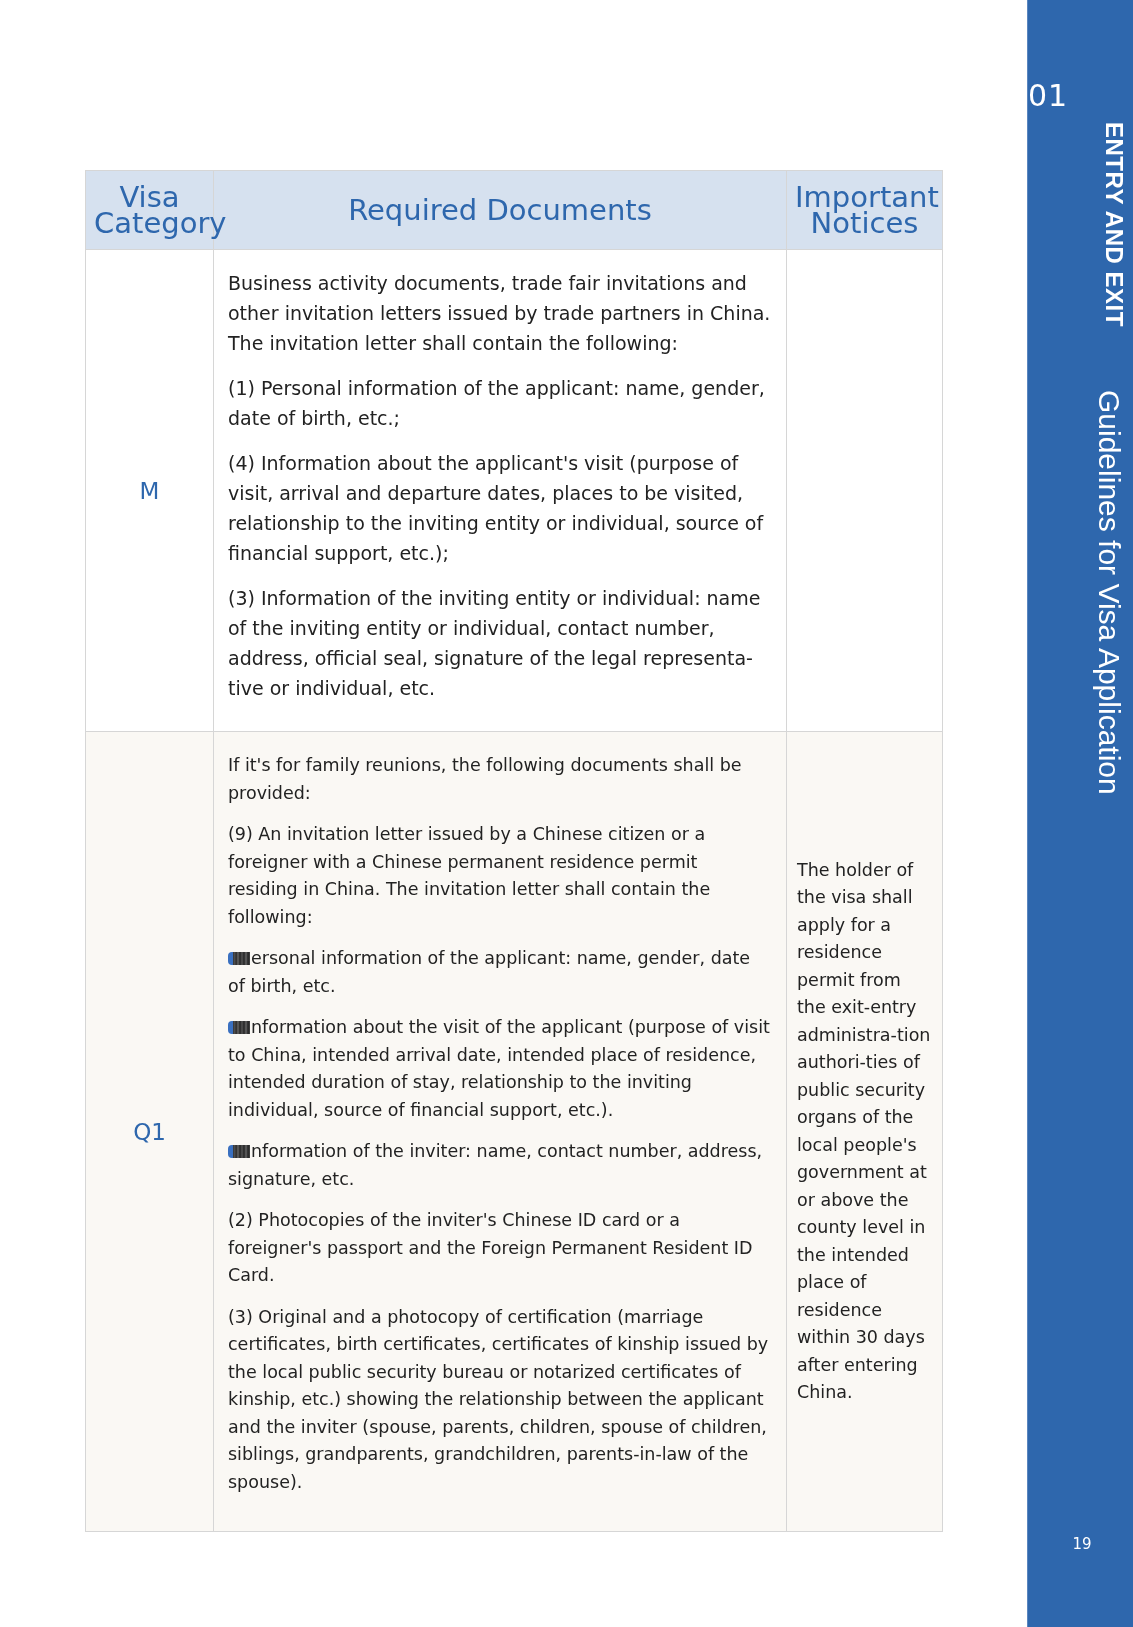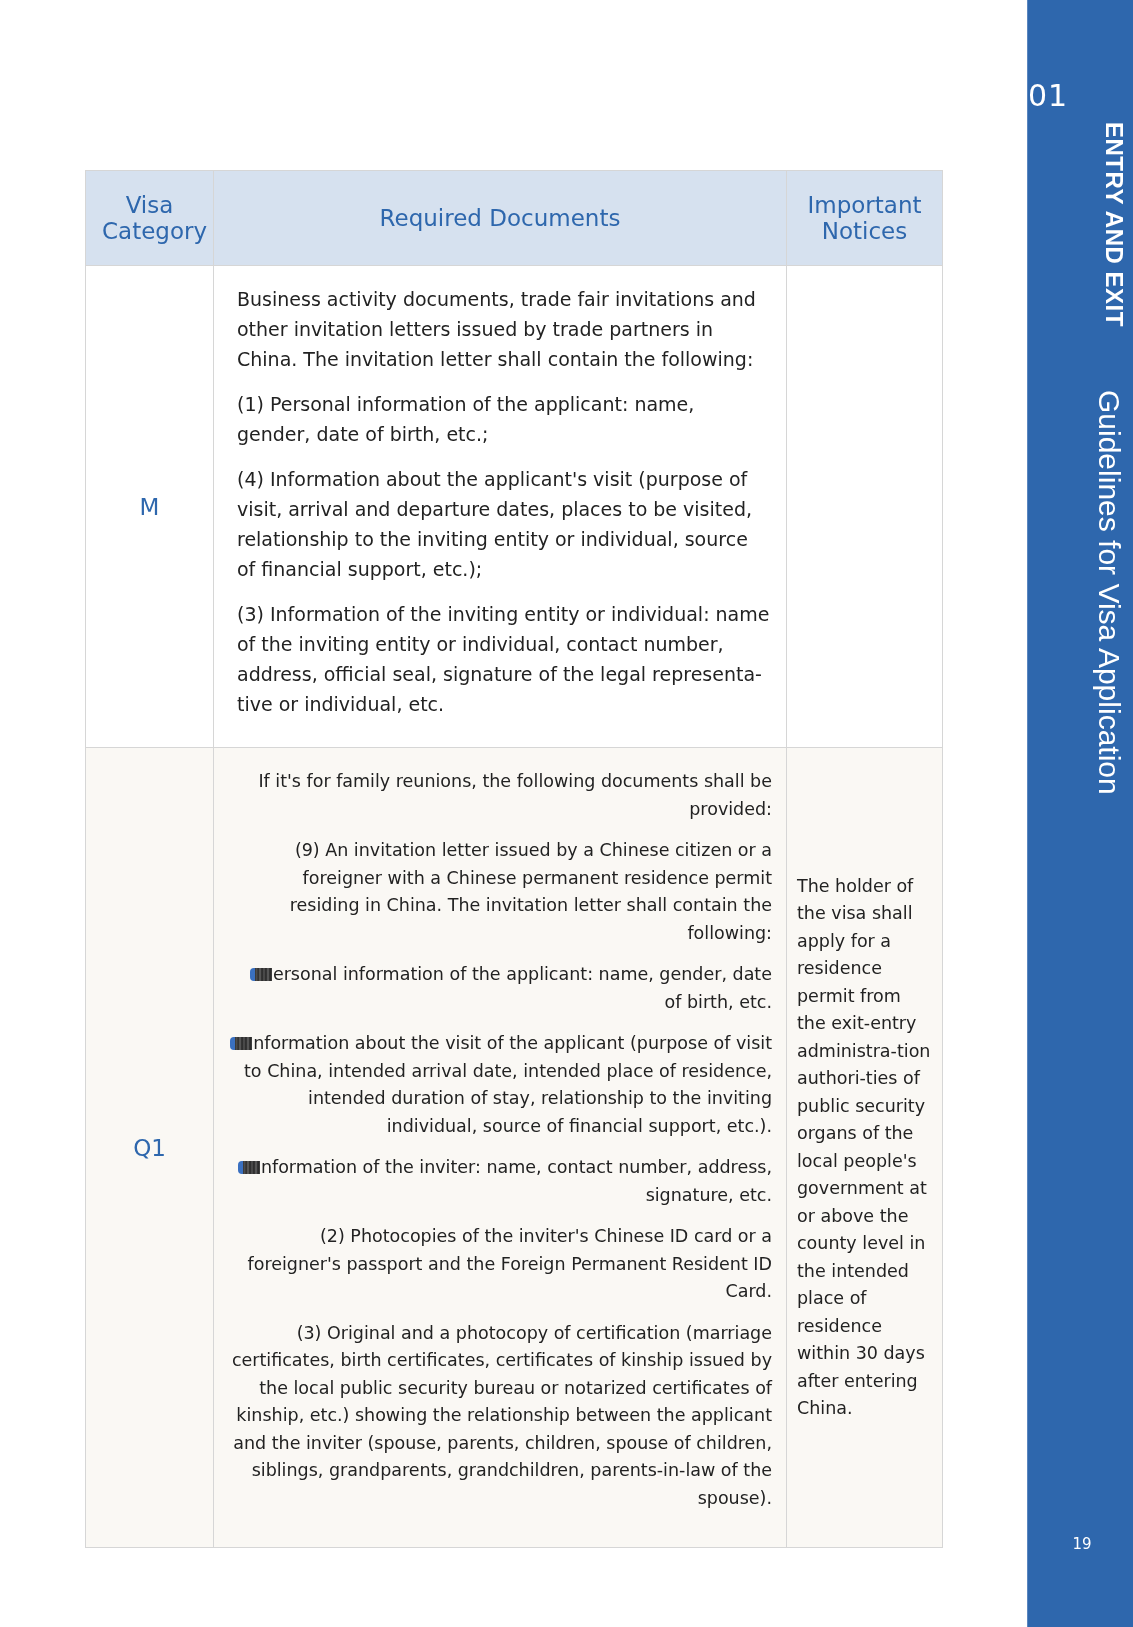--- a/index.html
+++ b/index.html
@@ -26,31 +26,31 @@
       position:absolute; left:0; top:1535px; width:108px; text-align:center;
       color:#fff; font-size:15px;
     }
     table.visa {
       position:absolute; left:85px; top:170px; width:857px;
       border-collapse:collapse; table-layout:fixed;
     }
     table.visa th, table.visa td { border:1px solid #d6d6d6; }
     table.visa th {
       background:#d6e1ef; color:#2e67ad; font-weight:normal;
-      font-size:23px; line-height:26px; height:62px; padding:16px;
+      font-size:29px; line-height:26px; height:62px; padding:8px;
     }
     .col-cat { width:128px; }
     .col-docs { width:573px; }
     .col-notes { width:156px; }
     td.cat { text-align:center; vertical-align:middle; color:#2e67ad; font-size:23px; }
     td.docs { vertical-align:top; padding:18px 14px 12px 14px; font-size:19px; line-height:30px; }
-    td.docs p { margin:0 0 15px 9px; }
+    td.docs p { margin:0 0 15px 0; }
     .row-q1 td { background:#faf8f4; }
     .row-q1 td.docs { font-size:17.5px; line-height:27.5px; padding-top:20px; }
-    .row-q1 td.docs p { margin:0 0 14px 0;text-align:right; }
+    .row-q1 td.docs p { margin:0 0 14px 0; }
     td.notes { text-align:left; vertical-align:middle; font-size:17.5px; line-height:27.5px; padding:0 10px; }
     .bullet-icon {
       display:inline-block; width:22px; height:13px; vertical-align:-1px; margin-right:1px;
       background:linear-gradient(90deg,#3a70c0 0,#3a70c0 5px,#333 5px,#555 7px,#222 8px,#666 10px,#222 12px,#555 14px,#222 16px,#666 18px,#222 20px,#444 22px);
       border-radius:4px 0 0 4px;
     }
   </style>
 </head>
 <body>
 

